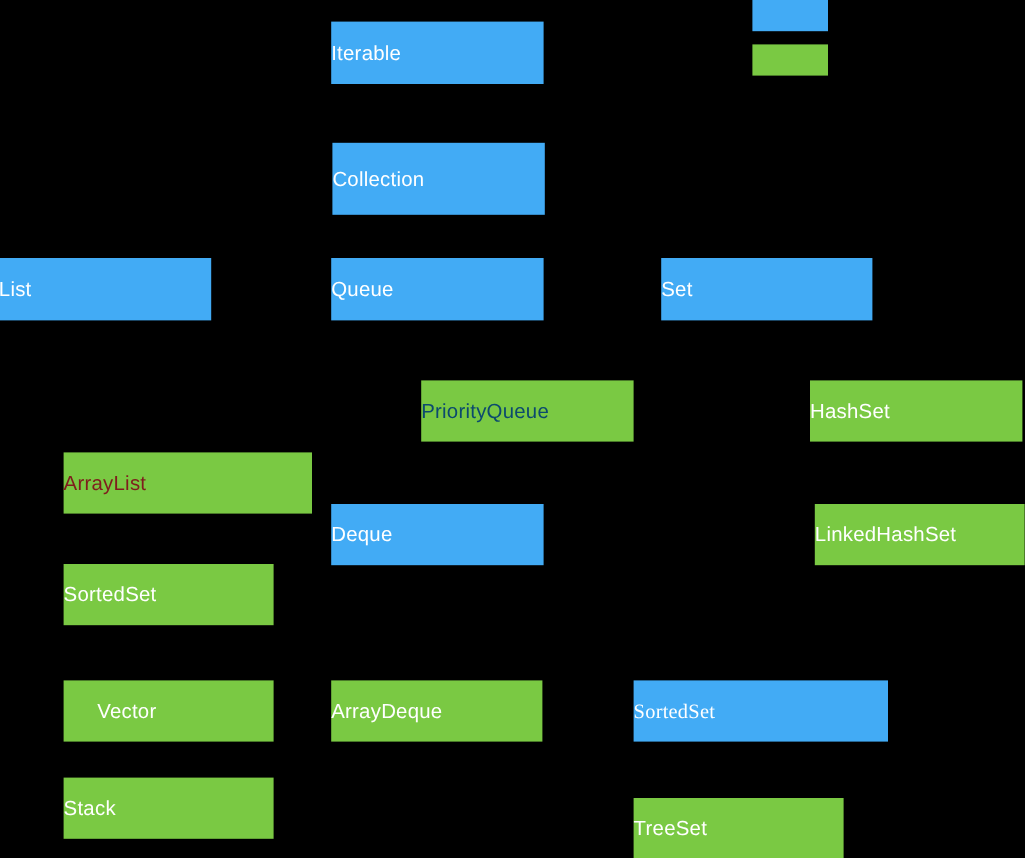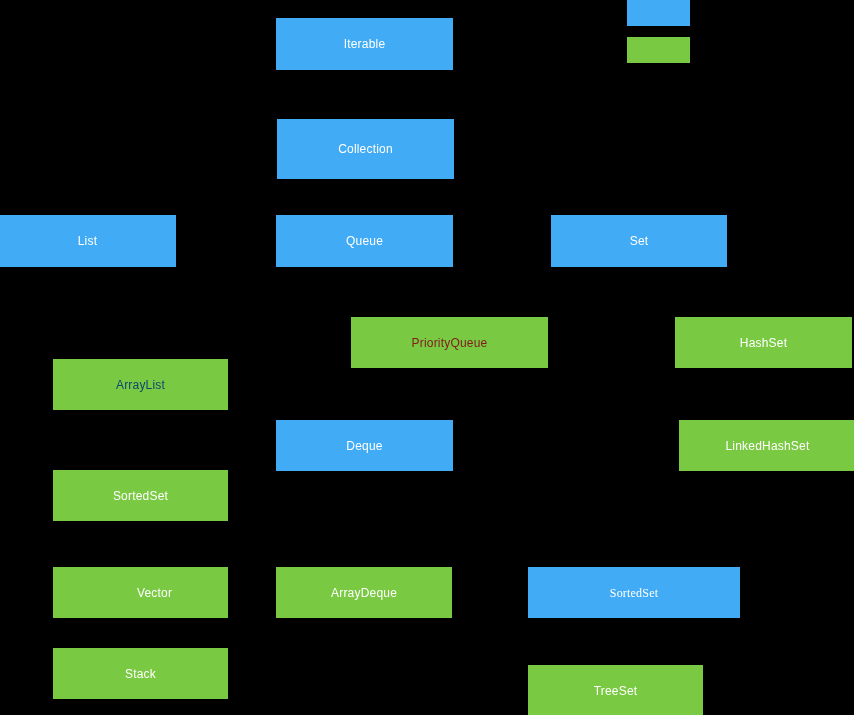--- a/index.html
+++ b/index.html
@@ -13,23 +13,23 @@
     width: 854px;
     height: 715px;
     background: #000000;
     overflow: hidden;
     font-family: "Liberation Sans", "DejaVu Sans", sans-serif;
   }
   .node {
     position: absolute;
     display: flex;
     align-items: center;
-    justify-content: center;
+    justify-content: flex-start;
     color: #ffffff;
-    font-size: 12px;
+    font-size: 17px;
     font-weight: 400;
     letter-spacing: 0.2px;
     line-height: 1;
     white-space: nowrap;
     box-sizing: border-box;
     user-select: none;
   }
   .node.interface { background: #42abf5; }
   .node.clazz     { background: #7ac943; }
 
@@ -97,27 +97,27 @@
       </div>
       <div class="node interface" style="left: -1px; top: 215px; width: 177px; height: 52px; background: rgb(66, 171, 245); color: rgb(255, 255, 255);">
         <span>List</span>
       </div>
       <div class="node interface" style="left: 276px; top: 215px; width: 177px; height: 52px; background: rgb(66, 171, 245); color: rgb(255, 255, 255);">
         <span>Queue</span>
       </div>
       <div class="node interface" style="left: 551px; top: 215px; width: 176px; height: 52px; background: rgb(66, 171, 245); color: rgb(255, 255, 255);">
         <span>Set</span>
       </div>
-      <div class="node clazz" style="left: 351px; top: 317px; width: 197px; height: 51px; background: rgb(122, 201, 67); color: #7f1d1d;">
+      <div class="node clazz" style="left: 351px; top: 317px; width: 177px; height: 51px; background: rgb(122, 201, 67); color: #0c4a6e;">
         <span>PriorityQueue</span>
       </div>
       <div class="node clazz" style="left: 675px; top: 317px; width: 177px; height: 51px; background: rgb(122, 201, 67); color: rgb(255, 255, 255);">
         <span>HashSet</span>
       </div>
-      <div class="node clazz" style="left: 53px; top: 359px; width: 175px; height: 51px; background: rgb(122, 201, 67); color: #0c4a6e;">
+      <div class="node clazz" style="left: 53px; top: 377px; width: 207px; height: 51px; background: rgb(122, 201, 67); color: #7f1d1d;">
         <span>ArrayList</span>
       </div>
       <div class="node interface" style="left: 276px; top: 420px; width: 177px; height: 51px; background: rgb(66, 171, 245); color: rgb(255, 255, 255);">
         <span>Deque</span>
       </div>
       <div class="node clazz" style="left: 679px; top: 420px; width: 177px; height: 51px; background: rgb(122, 201, 67); color: rgb(255, 255, 255);">
         <span>LinkedHashSet</span>
       </div>
       <div class="node clazz" style="left: 53px; top: 470px; width: 175px; height: 51px; background: rgb(122, 201, 67); color: rgb(255, 255, 255);">
         <span>SortedSet</span>

